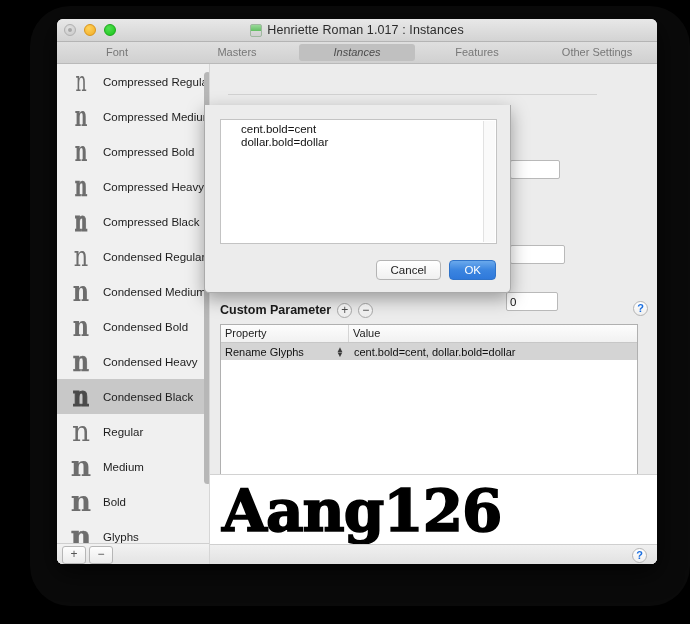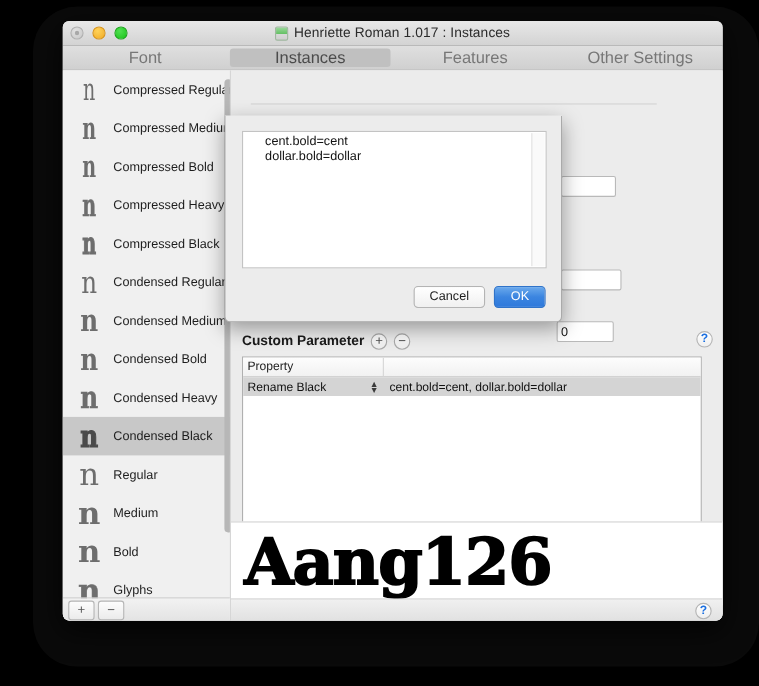--- a/index.html
+++ b/index.html
@@ -112,31 +112,32 @@
     height: 21px;
     background: linear-gradient(to bottom, #dfdfdf 0%, #d0d0d0 100%);
     border-bottom: 1px solid #b9b9b9;
     display: flex;
     align-items: center;
     position: relative;
   }
   .tab {
     flex: 1;
     text-align: center;
-    font-size: 15px;
+    font-size: 11px;
     color: #777777;
     line-height: 15px;
     padding: 1px 0;
     margin: 0 2px;
     border-radius: 3px;
     user-select: none;
   }
   .tab.active {
     background: #c0c0c0;
     color: #4b4b4b;
+    font-style: italic;
   }
 
   
   .content {
     position: relative;
     height: 502px;
     display: flex;
     background: #ececec;
   }
 
@@ -474,20 +475,21 @@
         <span class="light zoom"></span>
       </div>
       <div class="title-wrap">
         <span class="title-icon"></span>
         <span class="title-text">Henriette Roman 1.017 : Instances</span>
       </div>
     </div>
 
     <div class="tabbar">
       <div class="tab">Font</div>
+      <div class="tab">Masters</div>
       <div class="tab active">Instances</div>
       <div class="tab">Features</div>
       <div class="tab">Other Settings</div>
     </div>
 
     <div class="content">
 
       <div class="sidebar">
         <div class="inst-list">
 
@@ -573,24 +575,25 @@
           <div class="cp-header">
             <span class="cp-title">Custom Parameter</span>
             <span class="round-btn">+</span>
             <span class="round-btn">−</span>
             <span class="help-btn cp-help-pos">?</span>
           </div>
 
           <div class="cp-table">
             <div class="cp-thead">
               <div class="cp-th prop">Property</div>
+              <div class="cp-th val">Value</div>
             </div>
             <div class="cp-row">
               <div class="cp-cell prop">
-                <span>Rename Black</span>
+                <span>Rename Glyphs</span>
                 <span class="stepper">▲<br>▼</span>
               </div>
               <div class="cp-cell val">cent.bold=cent, dollar.bold=dollar</div>
             </div>
           </div>
         </div>
 
         <div class="preview">
           <div class="preview-text">Aang126</div>
         </div>

